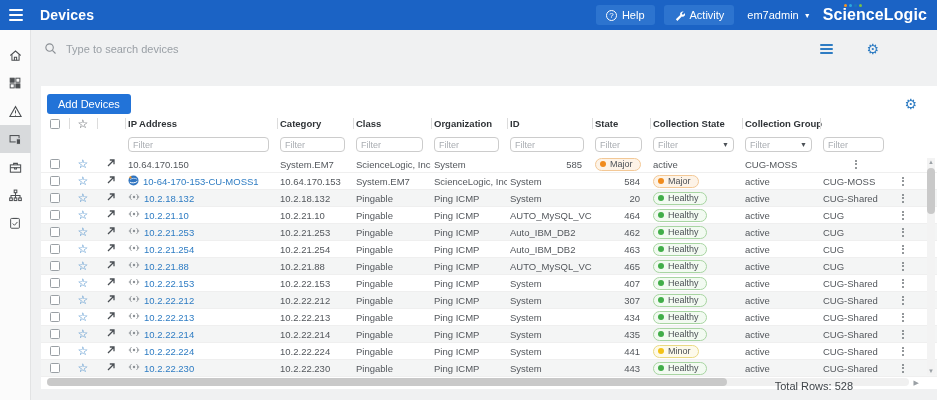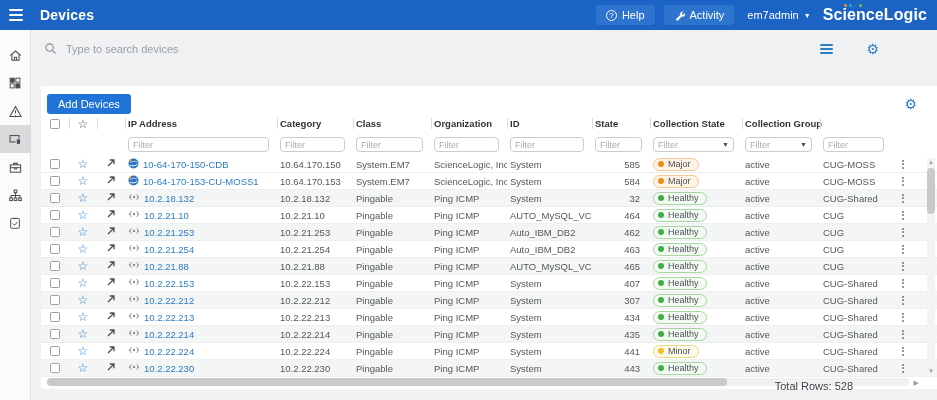--- a/index.html
+++ b/index.html
@@ -279,29 +279,20 @@
             <span class="checkbox"></span>
           </div>
           <div class="cell center">
             <span class="star">☆</span>
           </div>
           <div class="cell center">
             <span><svg width="10" height="10" viewBox="0 0 10 10">
                 <path d="M2 8 8 2M3.8 2H8v4.2" stroke="#4a4f54" stroke-width="1.3" fill="none"></path>
               </svg></span>
           </div>
-          <div class="cell name-cell">
-            <span><svg width="11" height="11" viewBox="0 0 11 11">
-                <circle cx="5.5" cy="5.5" r="5" fill="#2f74c0"></circle>
-                <path d="M1.8 7.1C4 8.4 7.6 8.1 9.4 6.2" stroke="#fff" stroke-width="1" fill="none"></path>
-                <path d="M2.1 4.5C4.1 3 7.4 2.9 9.1 4.2" stroke="#cfe3f7" stroke-width=".8" fill="none"></path>
-                <circle cx="2.5" cy="2.4" r="1.1" fill="#f7941e"></circle>
-              </svg></span>
-            <a class="dev-link">10-64-170-150-CDB</a>
-          </div>
           <div class="cell ">10.64.170.150</div>
           <div class="cell ">System.EM7</div>
           <div class="cell ">ScienceLogic, Inc. EM7</div>
           <div class="cell ">System</div>
           <div class="cell right">585</div>
           <div class="cell"><span class="pill" style="background: rgb(253, 243, 231); border-color: rgb(243, 200, 150);">
               <i style="background: rgb(240, 139, 29);"></i>
               <span>Major</span>
             </span></div>
           <div class="cell ">active</div>
@@ -374,21 +365,21 @@
                 </g>
                 <circle cx="6" cy="5" r="1.2" fill="#8a8f94"></circle>
                 <path d="M.8 5h1.8M9.4 5h1.8" stroke="#8a8f94" stroke-width="1"></path>
               </svg></span>
             <a class="dev-link">10.2.18.132</a>
           </div>
           <div class="cell ">10.2.18.132</div>
           <div class="cell ">Pingable</div>
           <div class="cell ">Ping ICMP</div>
           <div class="cell ">System</div>
-          <div class="cell right">32</div>
+          <div class="cell right">20</div>
           <div class="cell"><span class="pill" style="background: rgb(242, 250, 241); border-color: rgb(168, 213, 162);">
               <i style="background: rgb(65, 173, 73);"></i>
               <span>Healthy</span>
             </span></div>
           <div class="cell ">active</div>
           <div class="cell ">CUG-Shared</div>
           <div class="cell center">
             <span class="kebab">
               <i></i>
               <i></i>

